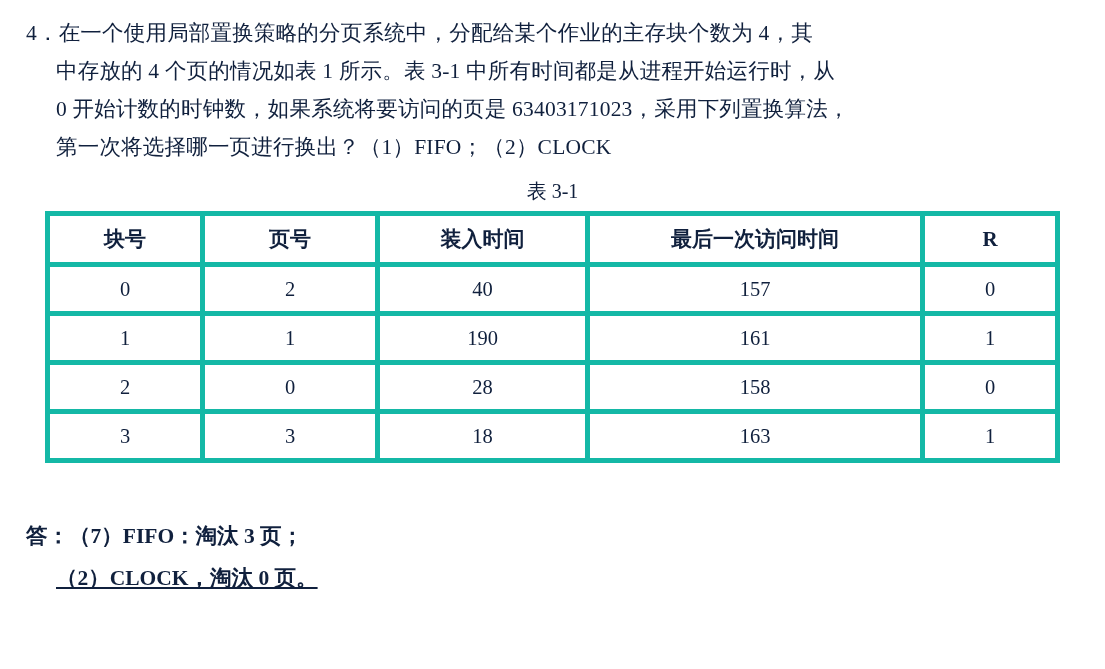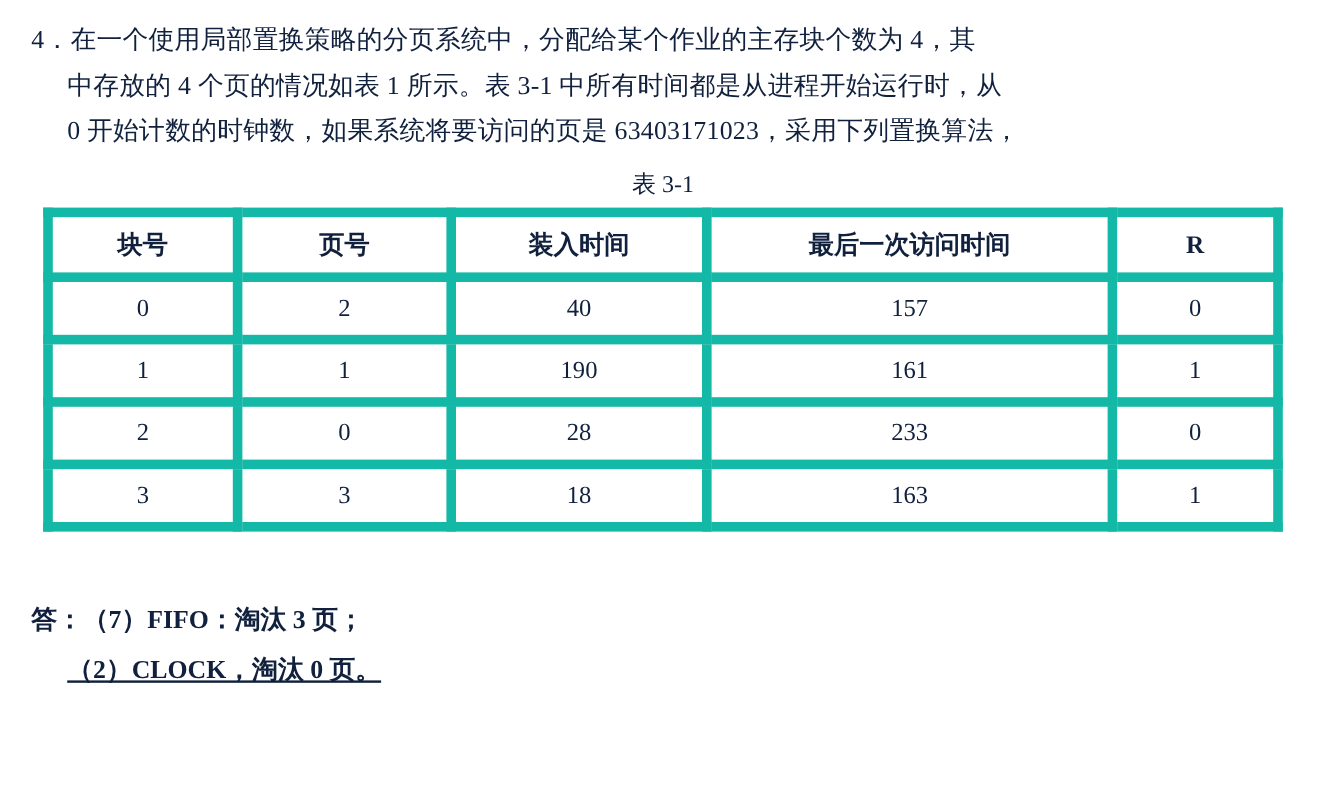--- a/index.html
+++ b/index.html
@@ -41,21 +41,21 @@
     margin-bottom: 6px;
     color: #10203d;
   }
   table.data-table {
     border-collapse: collapse;
     margin: 0 auto;
     width: 985px;
     table-layout: fixed;
   }
   table.data-table td, table.data-table th {
-    border: 8px solid #14b8a6;
+    border: 5px solid #14b8a6;
     text-align: center;
     font-size: 20.5px;
     color: #10203d;
     height: 44px;
     padding: 0;
     font-weight: normal;
   }
   table.data-table thead th {
     font-weight: bold;
     font-size: 21px;
@@ -81,20 +81,21 @@
 </style>
 </head>
 <body>
 
 <div class="page">
 
   <div class="question">
     <div class="q-line">4．在一个使用局部置换策略的分页系统中，分配给某个作业的主存块个数为 4，其</div>
     <div class="q-line indent">中存放的 4 个页的情况如表 1 所示。表 3-1 中所有时间都是从进程开始运行时，从</div>
     <div class="q-line indent">0 开始计数的时钟数，如果系统将要访问的页是 63403171023，采用下列置换算法，</div>
+    <div class="q-line indent">第一次将选择哪一页进行换出？（1）FIFO；（2）CLOCK</div>
   </div>
 
   <div class="table-caption">表 3-1</div>
 
   <table class="data-table">
     <thead>
       <tr>
         <th class="col-0">块号</th>
         <th class="col-1">页号</th>
         <th class="col-2">装入时间</th>
@@ -114,21 +115,21 @@
         <td>1</td>
         <td>1</td>
         <td>190</td>
         <td>161</td>
         <td>1</td>
       </tr>
       <tr>
         <td>2</td>
         <td>0</td>
         <td>28</td>
-        <td>233</td>
+        <td>158</td>
         <td>0</td>
       </tr>
       <tr>
         <td>3</td>
         <td>3</td>
         <td>18</td>
         <td>163</td>
         <td>1</td>
       </tr>
     </tbody>

